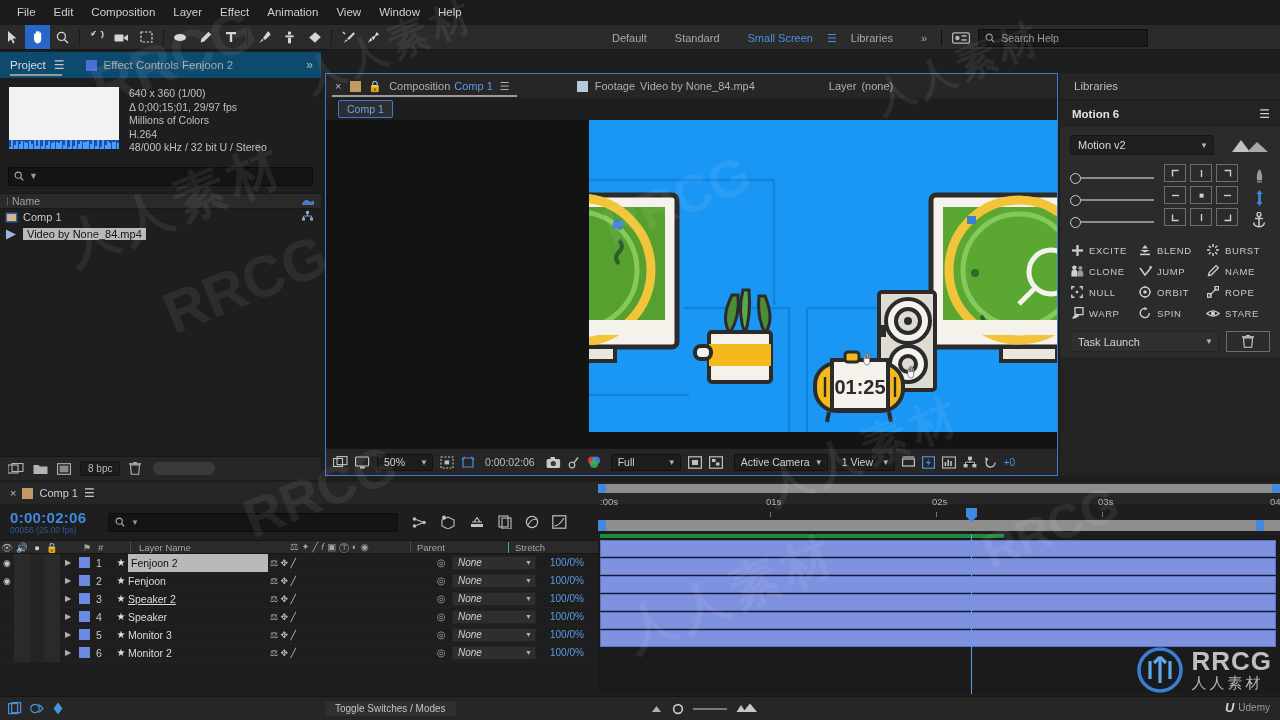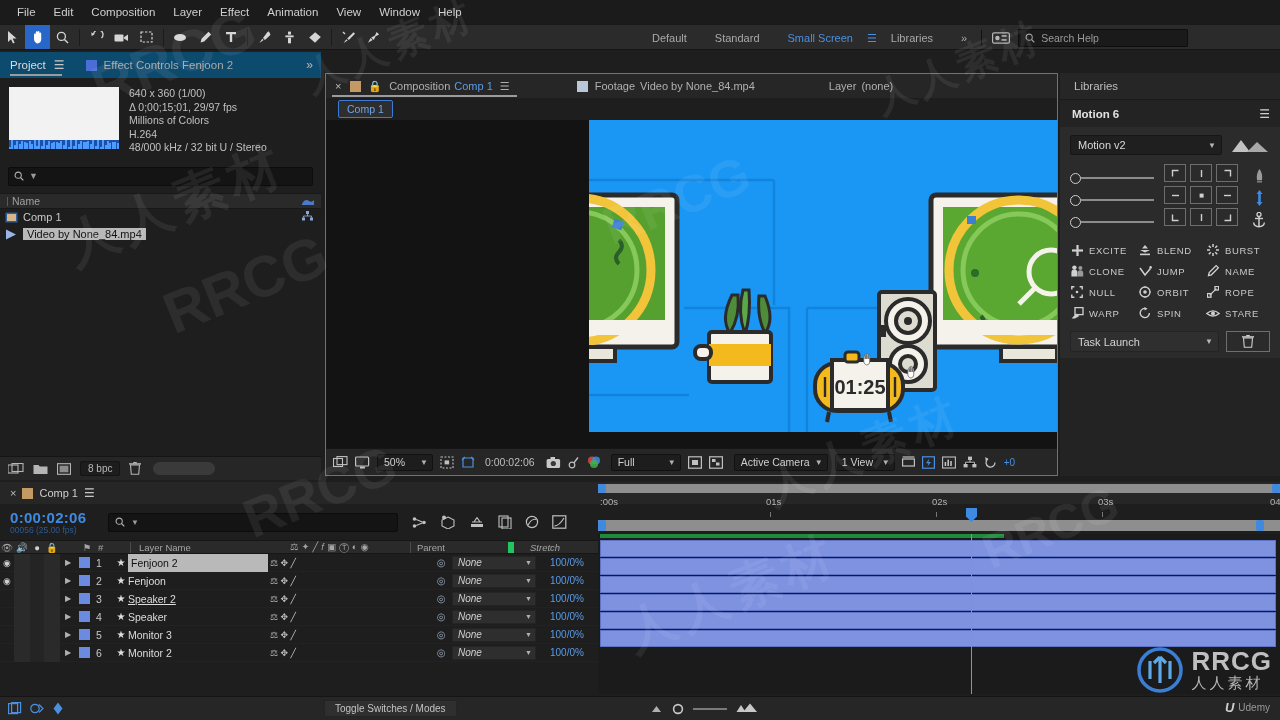--- a/index.html
+++ b/index.html
@@ -73,21 +73,21 @@
   .selbox { background:#1d1d1d; border:1px solid #111; height:17px; display:flex; align-items:center;
             justify-content:space-between; padding:0 4px 0 6px; border-radius:2px; color:#cfcfcf; font-size:10.5px;}
 
   
   #right { left:1060px; top:73px; width:220px; height:403px; background:#232323; border:none; }
   .lib-tab { height:26px; display:flex; align-items:center; padding-left:14px; font-size:11.5px; color:#bdbdbd; background:#262626;}
   .motion-hdr { height:28px; display:flex; align-items:center; justify-content:space-between;
                 padding:0 10px 0 12px; background:#232323; border-top:1px solid #1a1a1a; }
   .motion-title { font-size:11.5px; color:#e2e2e2; font-weight:bold; }
   .mbody { background:#2b2b2b; padding:8px 10px 6px 10px; }
-  .mrow1 { display:flex; align-items:center; gap:8px; }
+  .mrow1 { display:flex; align-items:center; gap:16px; }
   .mselect { flex:1; height:20px; background:#1f1f1f; border:1px solid #161616; border-radius:2px;
              display:flex; align-items:center; justify-content:space-between; padding:0 5px 0 7px;
              font-size:11px; color:#d8d8d8; }
   .sliders { margin-top:9px; display:flex; gap:10px; }
   .slcol { flex:1; padding-top:3px;}
   .slider { display:flex; align-items:center; gap:0; height:22px; }
   .knob { width:11px; height:11px; border-radius:50%; border:1.6px solid #cfcfcf; flex:none; }
   .track { flex:1; height:1.5px; background:#8c8c8c; }
   .pad { display:grid; grid-template-columns:repeat(3, 22px); grid-template-rows:repeat(3,18px); gap:4px; }
   .pcell { border:1px solid #6e6e6e; background:#2b2b2b; display:flex; align-items:center; justify-content:center; }
@@ -242,21 +242,21 @@
           <path d="M1 1 L3 3" stroke="currentColor" stroke-width="1.2"></path>
         </svg>
     </div>
     <div class="tool">
       <svg width="13" height="13" viewBox="0 0 13 13">
           <path d="M9.6.9 L12.1 3.4 L8.6 5.2 L6.8 9 L4.2 6.4 L8 4.6z" fill="currentColor"></path>
           <path d="M3.6 7 L1 11.8 L5.6 9z" fill="currentColor"></path>
         </svg>
     </div>
 
-    <div class="ws" style="left:638px;" id="wsbar">
+    <div class="ws" style="left:598px;" id="wsbar">
         <span class="wsitem">Default</span>
         <span class="wsitem">Standard</span>
         <span class="wsitem sel">Small Screen</span>
         <span style="color: rgb(75, 143, 224); font-size: 11px;">☰</span>
         <span class="wsitem">Libraries</span>
         <span class="wsitem">»</span>
         <span class="wsdiv"></span>
         <span style="margin: 0px 8px 0px 10px; display: inline-flex;">
           <svg width="18" height="12" viewBox="0 0 18 12">
             <rect x="0.6" y="0.8" width="16.8" height="10.4" rx="1.5" fill="none" stroke="#b6b6b6" stroke-width="1.2"></rect>
@@ -902,21 +902,21 @@
       <span style="width:16px;text-align:center;">🔊</span>
       <span style="width:14px;text-align:center;color:#cfcfcf;">●</span>
       <span style="width:16px;text-align:center;">🔒</span>
       <span style="width:16px;"></span>
       <span style="width:22px;text-align:center;">⚑</span>
       <span style="width:16px;">#</span>
       <span style="width:16px;"></span>
       <span style="width:160px;padding-left:8px;border-left:1px solid #4a4a4a;">Layer Name</span>
       <span style="width:120px;letter-spacing:3px;">⚖✦╱𝑓▣Ⓣ◐◉</span>
       <span style="width:98px;padding-left:6px;border-left:1px solid #4a4a4a;">Parent</span>
-      <span style="padding-left:16px;border-left:6px solid #22c55e;font-style:italic;">Stretch</span>
+      <span style="padding-left:6px;border-left:1px solid #22c55e;">Stretch</span>
     </div>
 
     <div id="layerrows">
         <div class="lrow sel">
           <span class="cell" style="width:14px;justify-content:center;color:#cfcfcf;font-size:9px;">◉</span>
           <span class="cell" style="width:16px;justify-content:center;background:#2a2a2a;"></span>
           <span class="cell" style="width:14px;background:#242424;"></span>
           <span class="cell" style="width:16px;background:#2a2a2a;"></span>
           <span class="cell" style="width:16px;justify-content:center;color:#b0b0b0;font-size:8px;">▶</span>
           <span class="cell" style="width:16px;justify-content:center;">

